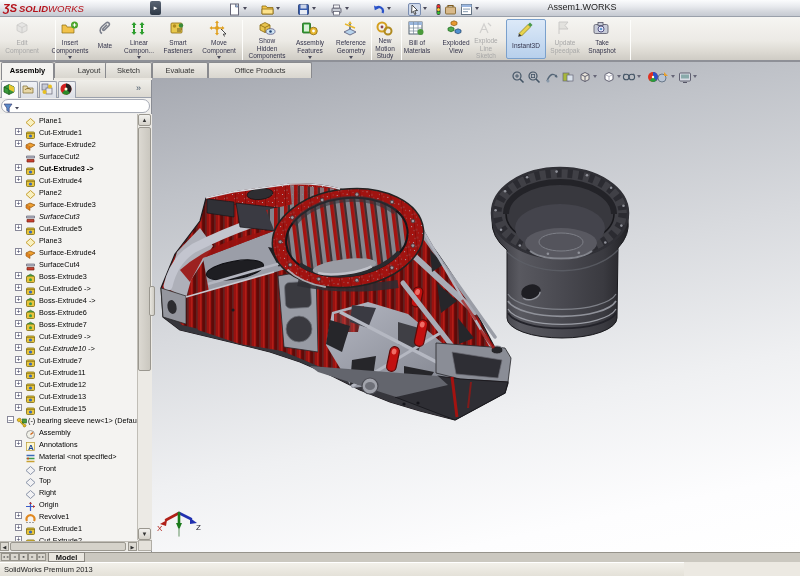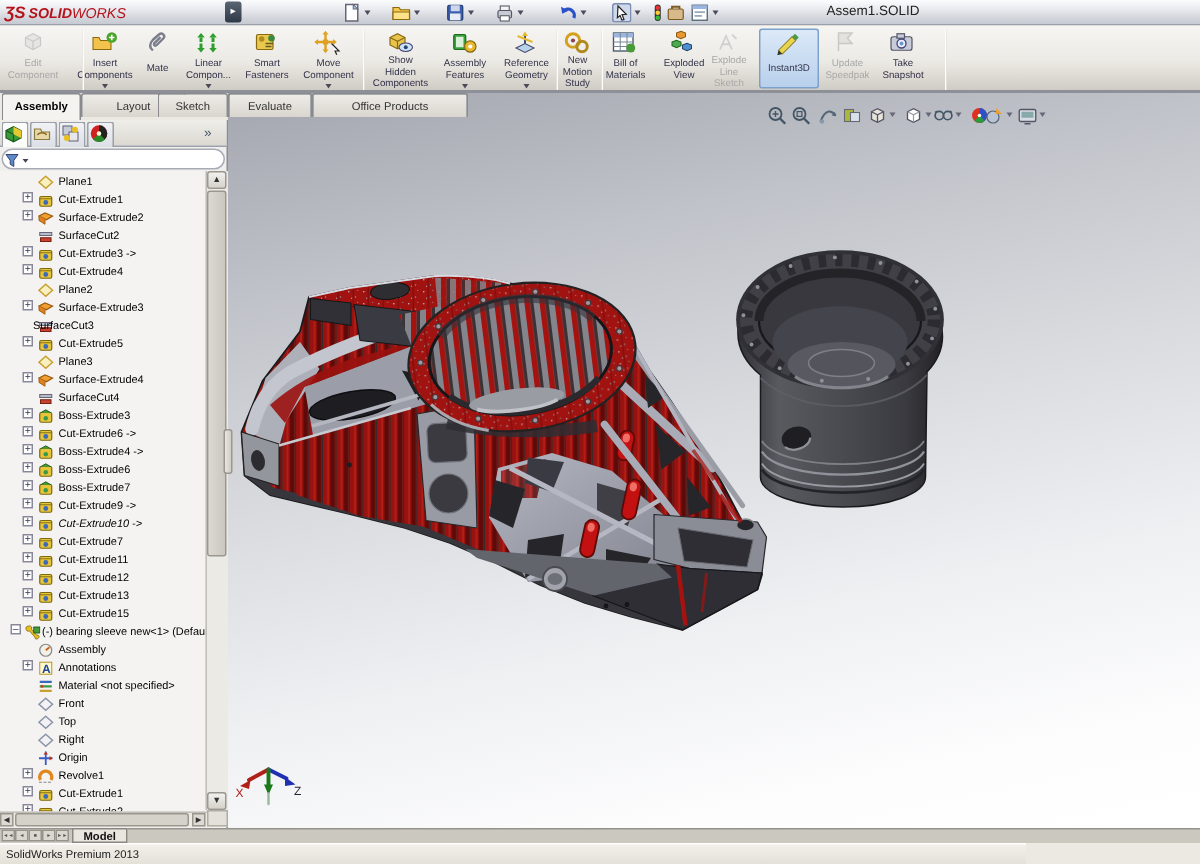--- a/index.html
+++ b/index.html
@@ -31,21 +31,21 @@
 .viewport{left:152px;top:62px;width:648px;height:490px;background:linear-gradient(168deg,#a3a6ae 0%,#bfc2c8 22%,#d8dade 45%,#eff0f2 68%,#fdfdfe 88%,#ffffff 100%);}
 </style></head><body>
 
 <div class="abs viewport"></div>
 <div class="abs titlebar"></div>
 <div class="abs swlogo"><svg width="150" height="13" viewBox="0 0 150 13">
       <text x="1" y="10" font-size="11" font-weight="bold" font-style="italic" fill="#b5121b" font-family="Liberation Sans">ƷS</text>
       <text x="17" y="10" font-size="9.5" font-weight="bold" fill="#b5121b" font-family="Liberation Sans">SOLID<tspan font-weight="normal">WORKS</tspan></text>
     </svg></div>
 <div class="abs" style="left:150px;top:1px;width:11px;height:14px;background:linear-gradient(180deg,#5a6574,#2e3846);border-radius:2px;color:#fff;font-size:7px;text-align:center;line-height:14px;">▸</div>
-<div class="abs title">Assem1.SOLID</div>
+<div class="abs title">Assem1.WORKS</div>
 <div class="abs" style="left:228px;top:2px;width:13px;height:13px;"><svg width="13" height="13" viewBox="0 0 13 13">
       <rect x="2.5" y="1" width="8" height="11" fill="#fff" stroke="#667" stroke-width="1"></rect>
       <path d="M7.5 1 L10.5 4 L7.5 4 Z" fill="#9cf" stroke="#667" stroke-width="0.7"></path>
     </svg></div>
 <div class="caret" style="left:243px;top:7px;"></div>
 <div class="abs" style="left:261px;top:2px;width:13px;height:13px;"><svg width="13" height="13" viewBox="0 0 13 13">
       <path d="M1 3 L5 3 L6 4.5 L12 4.5 L12 11 L1 11 Z" fill="#f6c84c" stroke="#8a6a10" stroke-width="0.8"></path>
       <path d="M1 6 L12 6 L12 11 L1 11 Z" fill="#fde28a" stroke="#8a6a10" stroke-width="0.8"></path>
     </svg></div>
 <div class="caret" style="left:276px;top:7px;"></div>
@@ -262,21 +262,21 @@
         <path d="M1.5 3 L9.5 3 L9.5 5 L1.5 5 Z" fill="#b8bcc8" stroke="#667" stroke-width="0.7"></path>
         <path d="M2 6.5 L9 6.5 L9 9 L2 9 Z" fill="#c84030" stroke="#7a2010" stroke-width="0.7"></path>
       </svg></div>
 <div class="trow" style="left:39px;top:38px;">SurfaceCut2</div>
 <div class="texp" style="left:15px;top:50px;">+</div>
 <div class="abs" style="left:25px;top:48px;width:11px;height:11px;"><svg width="11" height="11" viewBox="0 0 11 11">
         <rect x="1.5" y="3" width="8" height="6.5" rx="1" fill="#e8c43a" stroke="#7a6a10" stroke-width="0.8"></rect>
         <path d="M1.5 4.5 L9.5 4.5" stroke="#7a6a10" stroke-width="0.6"></path>
         <circle cx="5.5" cy="7" r="1.6" fill="#3a6ab8"></circle>
       </svg></div>
-<div class="trow" style="left:39px;top:50px;">Cut-Extrude3 -&gt;</div>
+<div class="trow" style="left:39px;top:50px;font-weight:bold;">Cut-Extrude3 -&gt;</div>
 <div class="texp" style="left:15px;top:62px;">+</div>
 <div class="abs" style="left:25px;top:60px;width:11px;height:11px;"><svg width="11" height="11" viewBox="0 0 11 11">
         <rect x="1.5" y="3" width="8" height="6.5" rx="1" fill="#e8c43a" stroke="#7a6a10" stroke-width="0.8"></rect>
         <path d="M1.5 4.5 L9.5 4.5" stroke="#7a6a10" stroke-width="0.6"></path>
         <circle cx="5.5" cy="7" r="1.6" fill="#3a6ab8"></circle>
       </svg></div>
 <div class="trow" style="left:39px;top:62px;">Cut-Extrude4</div>
 <div class="abs" style="left:25px;top:72px;width:11px;height:11px;"><svg width="11" height="11" viewBox="0 0 11 11">
         <path d="M5.5 1.5 L10 5.5 L5.5 9.5 L1 5.5 Z" fill="#f8f0c0" stroke="#c8a030" stroke-width="1"></path>
       </svg></div>
@@ -284,21 +284,21 @@
 <div class="texp" style="left:15px;top:86px;">+</div>
 <div class="abs" style="left:25px;top:84px;width:11px;height:11px;"><svg width="11" height="11" viewBox="0 0 11 11">
         <path d="M1 4 L5 2 L10 4 L6 6.5 Z" fill="#f0a030" stroke="#9a5a10" stroke-width="0.8"></path>
         <path d="M1 4 L1 7 L5 9.5 L5 6.2" fill="#e08020" stroke="#9a5a10" stroke-width="0.6"></path>
       </svg></div>
 <div class="trow" style="left:39px;top:86px;">Surface-Extrude3</div>
 <div class="abs" style="left:25px;top:96px;width:11px;height:11px;"><svg width="11" height="11" viewBox="0 0 11 11">
         <path d="M1.5 3 L9.5 3 L9.5 5 L1.5 5 Z" fill="#b8bcc8" stroke="#667" stroke-width="0.7"></path>
         <path d="M2 6.5 L9 6.5 L9 9 L2 9 Z" fill="#c84030" stroke="#7a2010" stroke-width="0.7"></path>
       </svg></div>
-<div class="trow" style="left:22px;top:98px;">SurfaceCut3</div>
+<div class="trow" style="left:39px;top:98px;font-style:italic;">SurfaceCut3</div>
 <div class="texp" style="left:15px;top:110px;">+</div>
 <div class="abs" style="left:25px;top:108px;width:11px;height:11px;"><svg width="11" height="11" viewBox="0 0 11 11">
         <rect x="1.5" y="3" width="8" height="6.5" rx="1" fill="#e8c43a" stroke="#7a6a10" stroke-width="0.8"></rect>
         <path d="M1.5 4.5 L9.5 4.5" stroke="#7a6a10" stroke-width="0.6"></path>
         <circle cx="5.5" cy="7" r="1.6" fill="#3a6ab8"></circle>
       </svg></div>
 <div class="trow" style="left:39px;top:110px;">Cut-Extrude5</div>
 <div class="abs" style="left:25px;top:120px;width:11px;height:11px;"><svg width="11" height="11" viewBox="0 0 11 11">
         <path d="M5.5 1.5 L10 5.5 L5.5 9.5 L1 5.5 Z" fill="#f8f0c0" stroke="#c8a030" stroke-width="1"></path>
       </svg></div>

